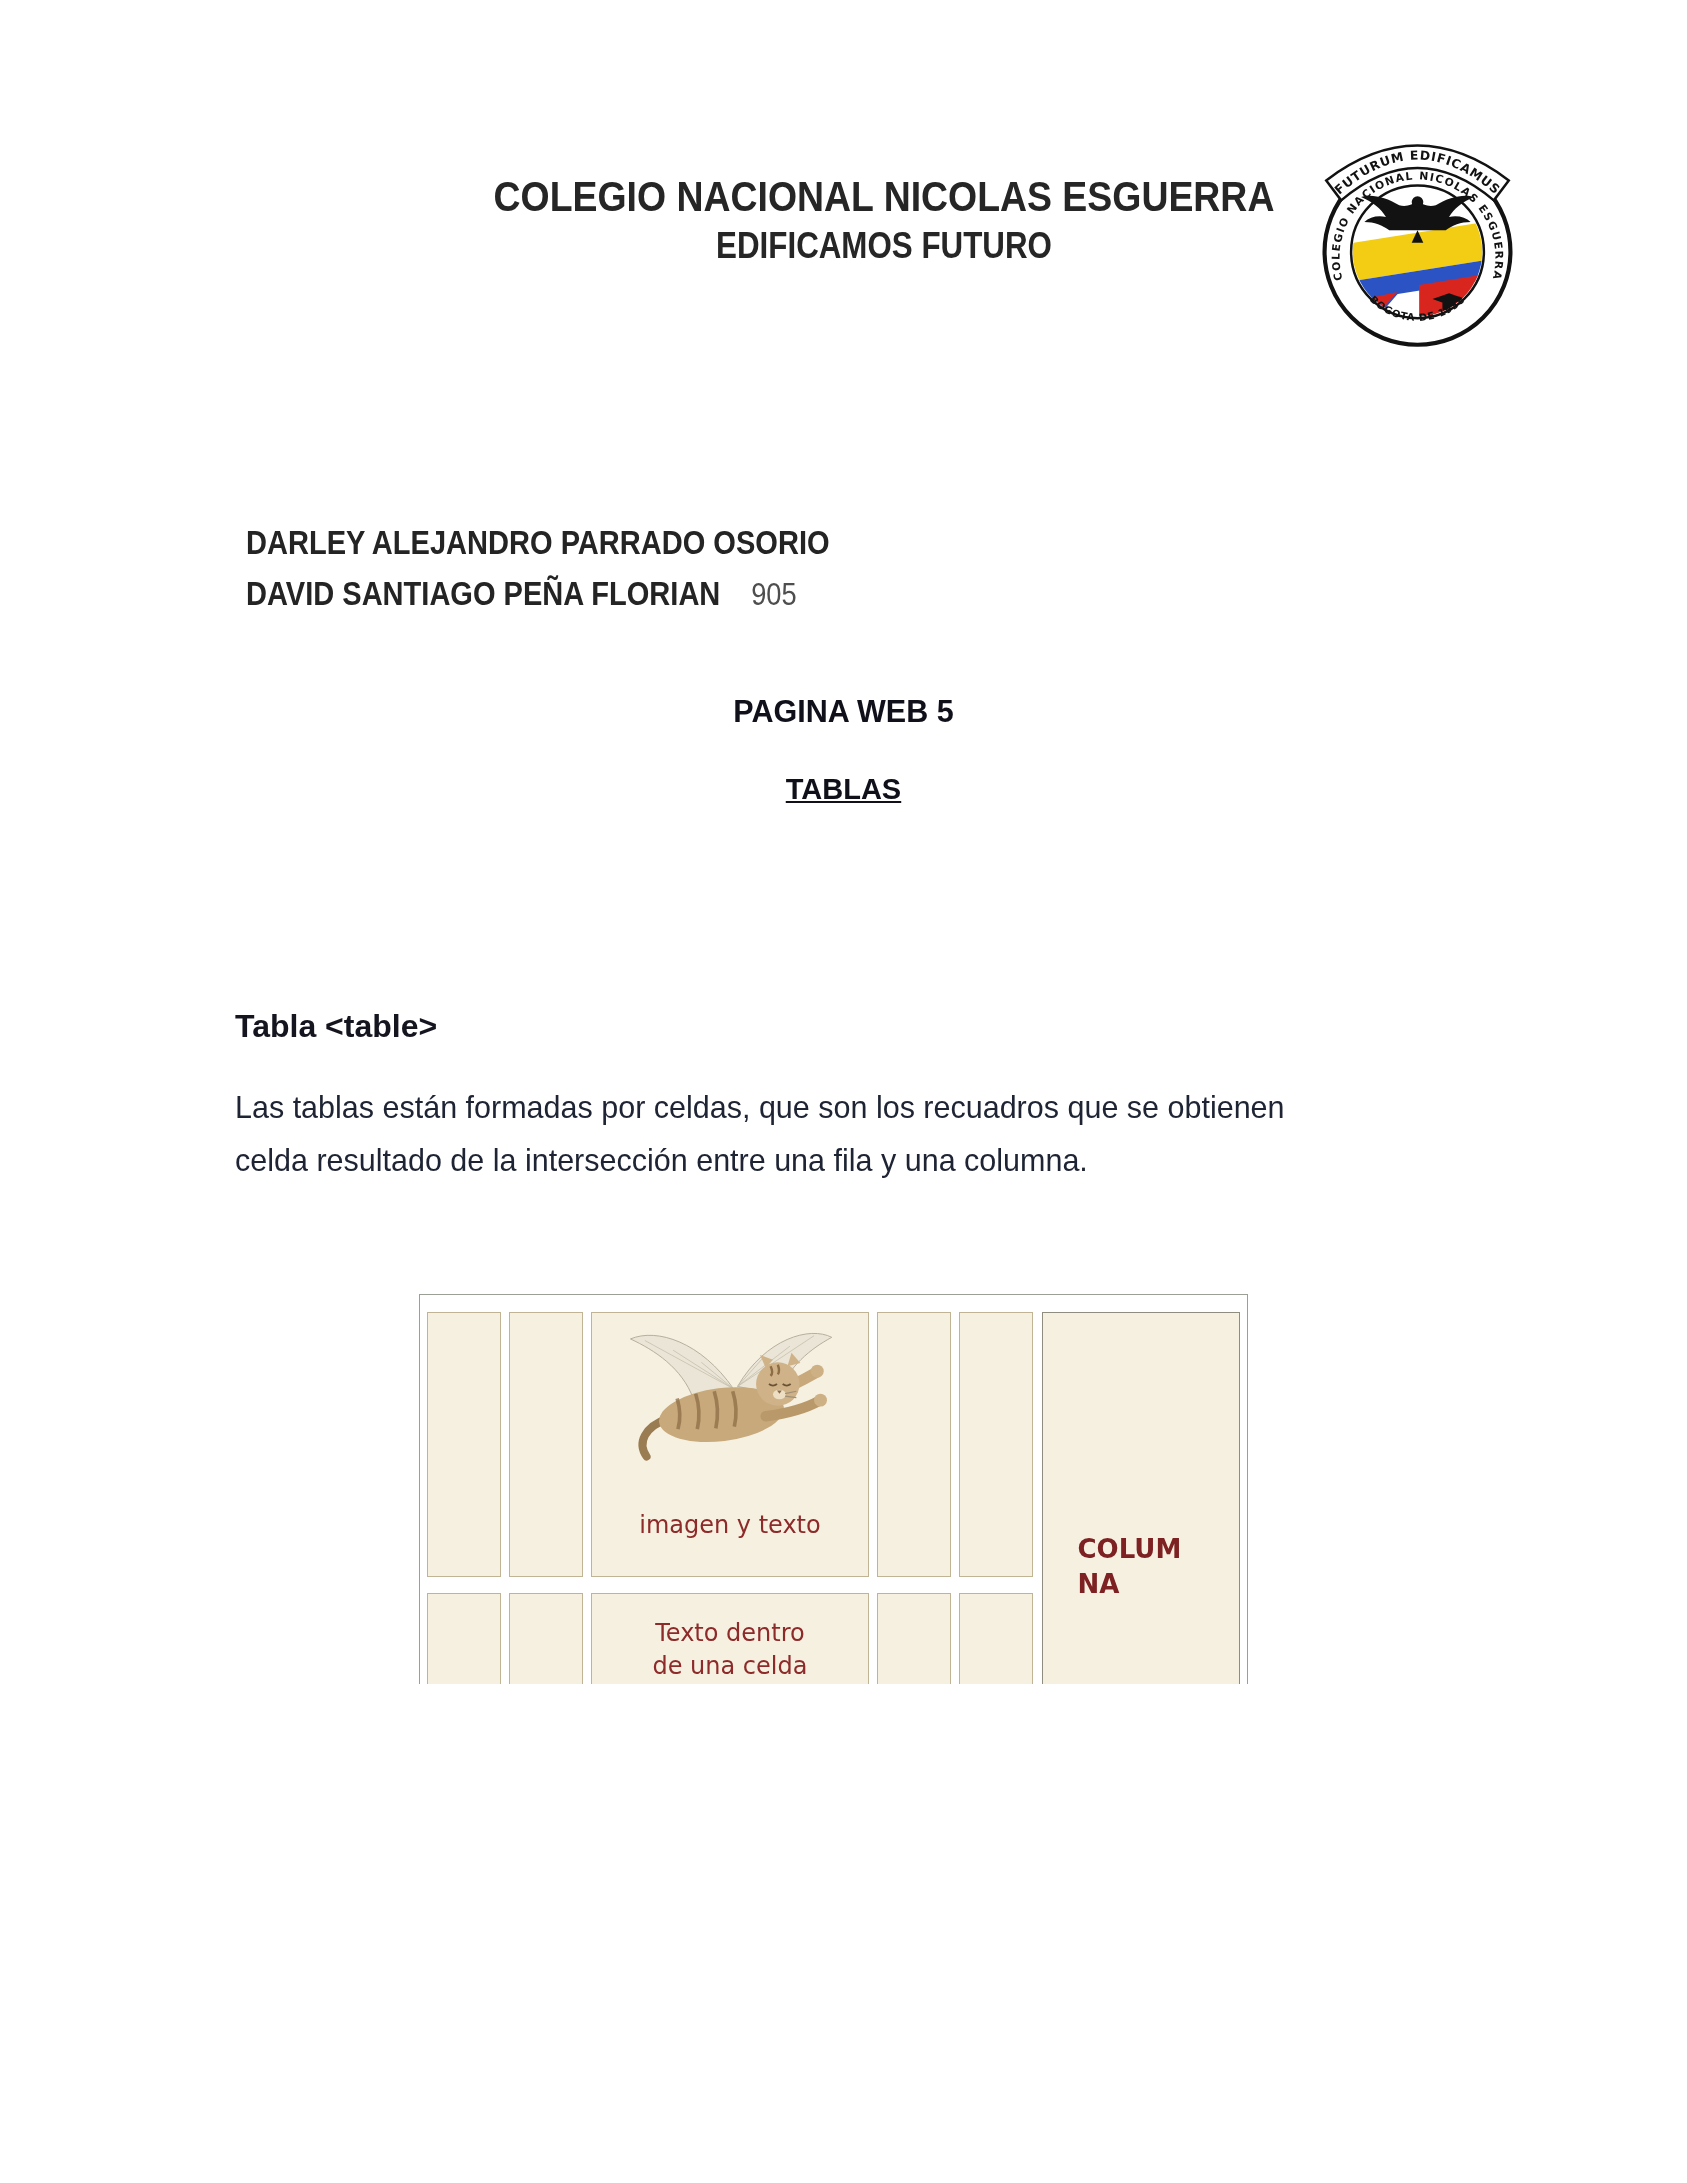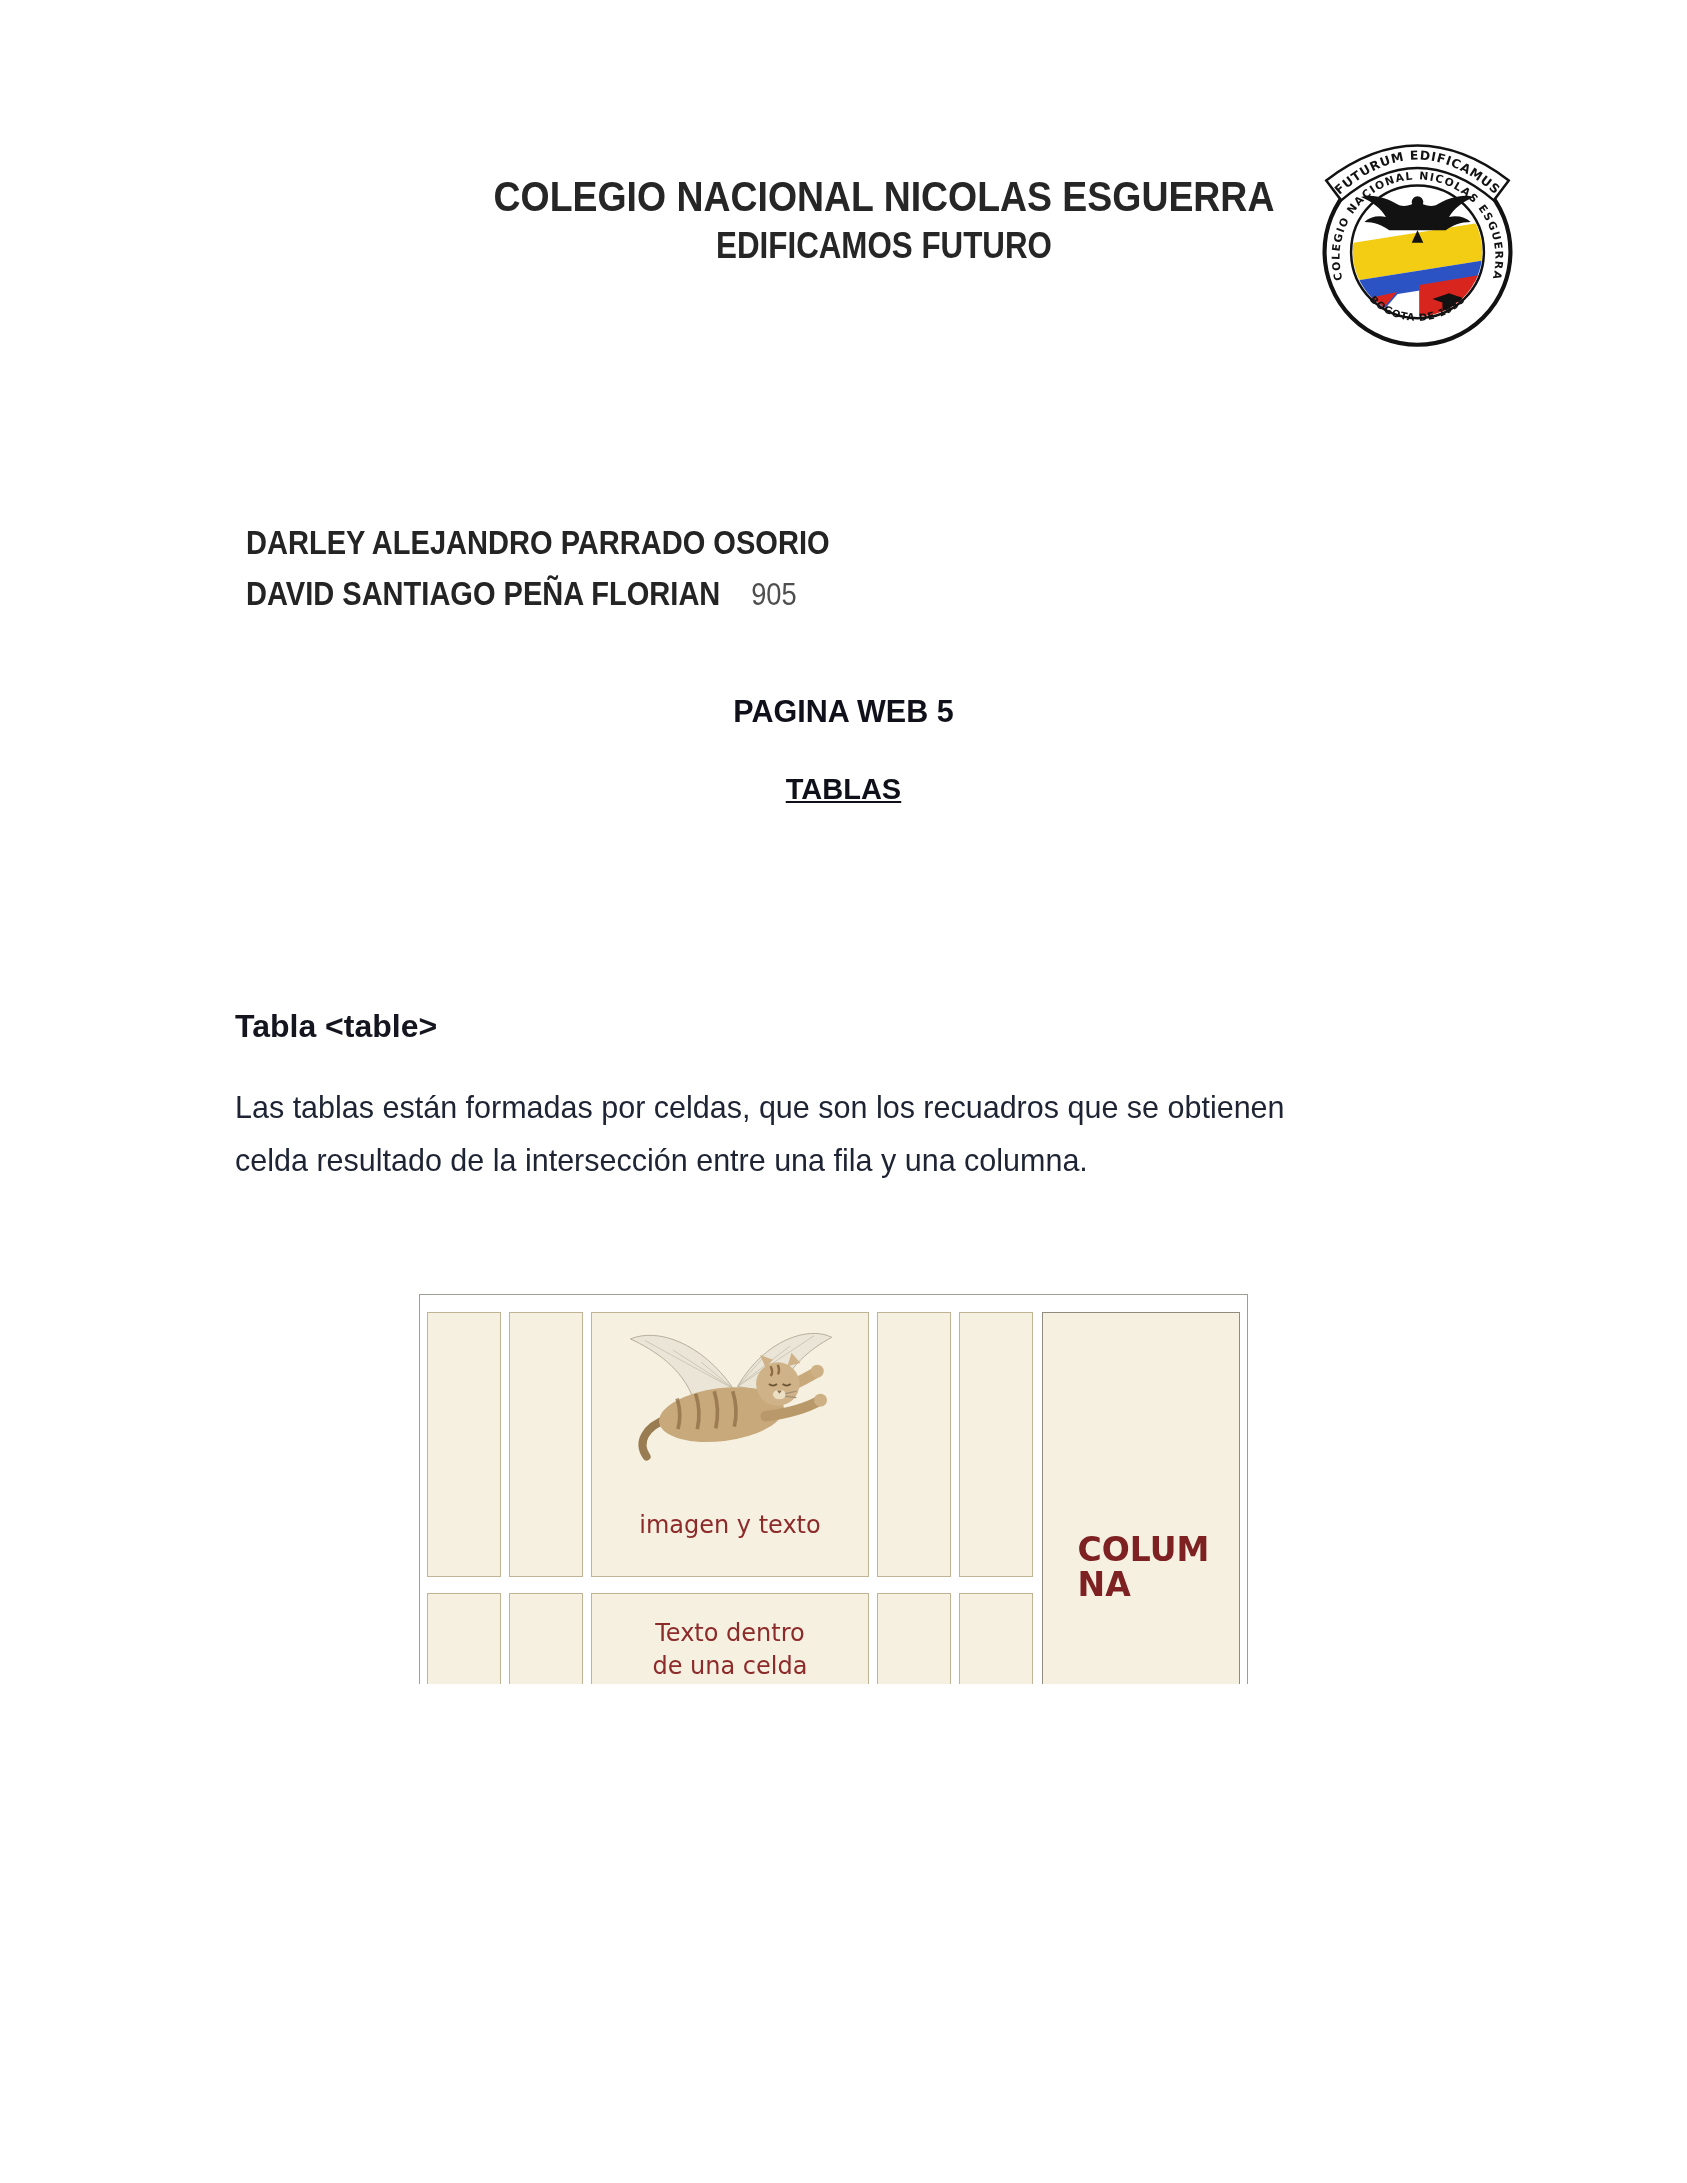--- a/index.html
+++ b/index.html
@@ -61,21 +61,21 @@
   .c1{grid-column:1} .c2{grid-column:2} .c3{grid-column:3} .c4{grid-column:4} .c5{grid-column:5}
   .r1{grid-row:1} .r2{grid-row:2} .r3{grid-row:3}
 
   .cell-img { display:flex; flex-direction:column; align-items:center; padding-top:5px; }
   .caption  { margin-top:40px; color:#8d2a2a; font-size:24px; }
 
   .cell-text { display:flex; align-items:center; justify-content:center; }
   .cell-text .txt { max-width:181px; text-align:center; color:#8d2a2a; font-size:24px; line-height:33px; }
 
   .col-cell { grid-column:6; grid-row:1 / span 3; display:flex; align-items:center; }
-  .col-cell .txt { padding-left:35px; width:124px; color:#7d2123; font-weight:bold; font-size:33px; line-height:35px; }
+  .col-cell .txt { padding-left:35px; width:124px; color:#7d2123; font-weight:bold; font-size:26px; line-height:35px; }
 
   .row-cell {
     grid-column:1 / span 5; grid-row:4; display:flex; align-items:center;
     padding-left:64px; color:#7d2123; font-weight:bold; font-size:29px;
   }
   .celda-cell {
     grid-column:6; grid-row:4; display:flex; align-items:center; justify-content:center;
     color:#7d2123; font-weight:bold; font-size:25.5px;
   }
 </style>

